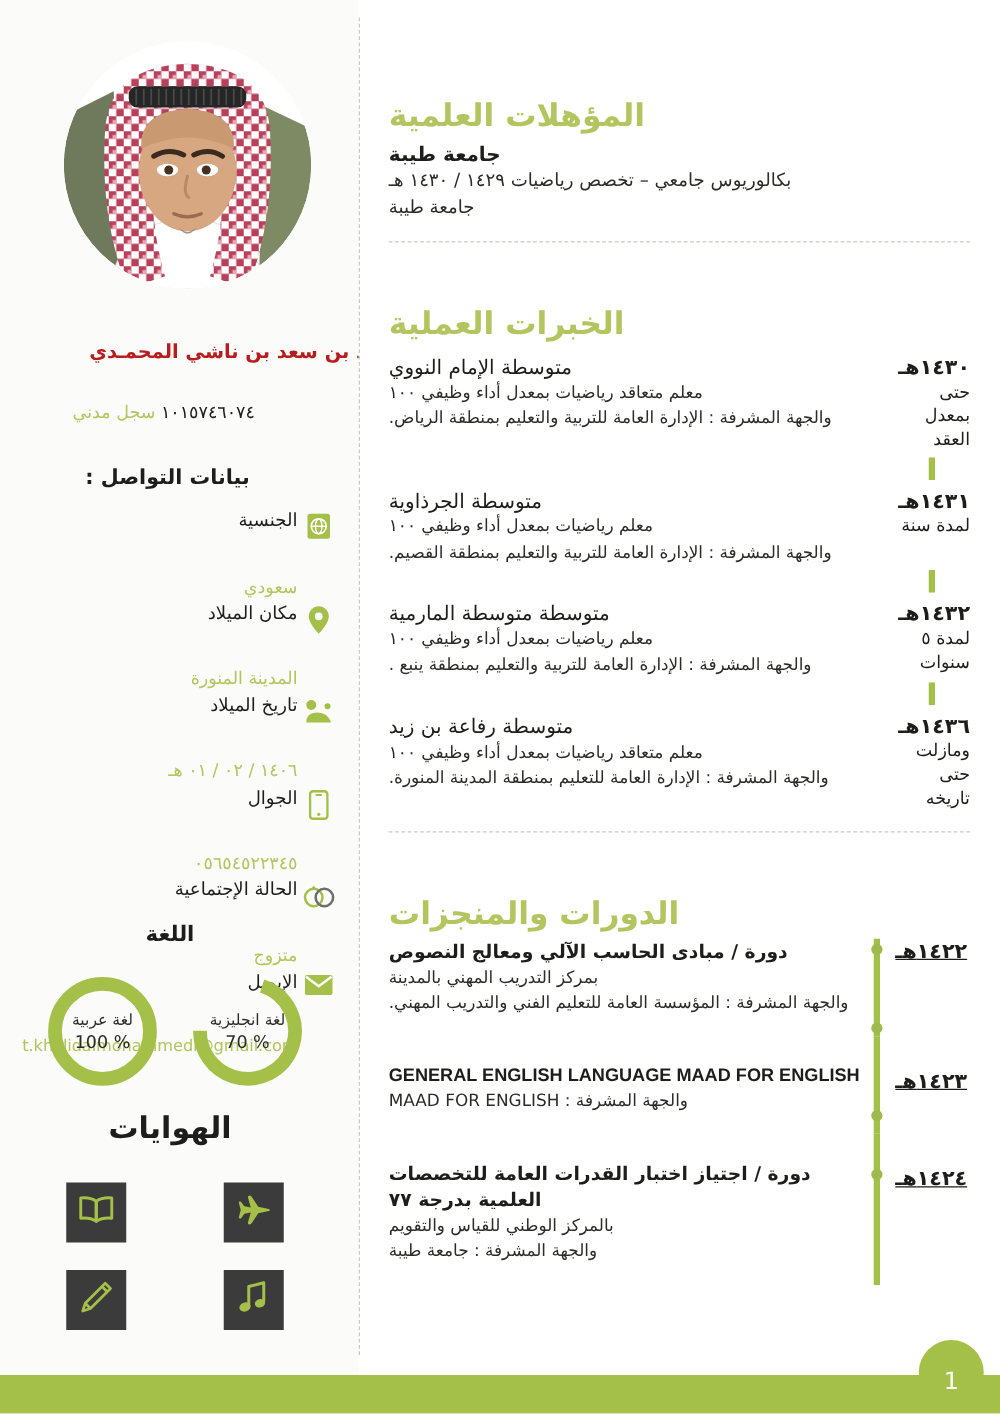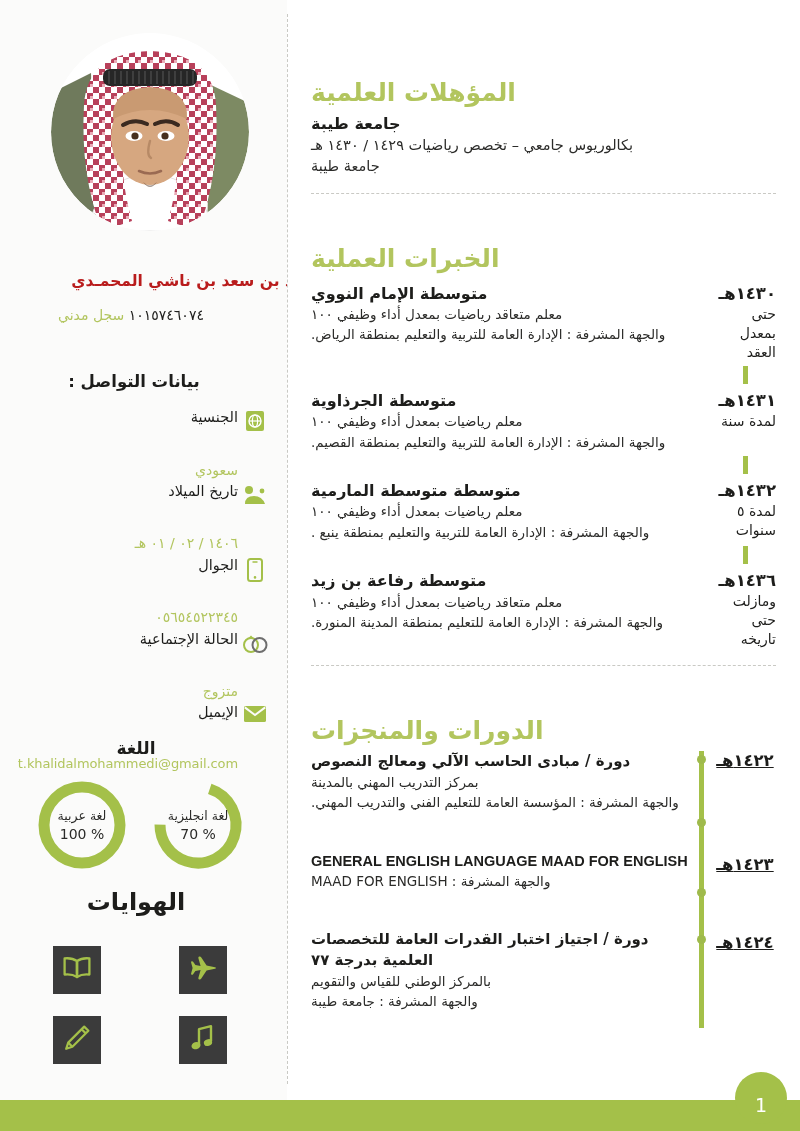--- a/index.html
+++ b/index.html
@@ -126,21 +126,21 @@
     font-size: 14px;
     line-height: 1.35;
     margin-top: 1px;
   }
   .exp-detail {
     flex: 1 1 auto;
     text-align: left;
   }
   .exp-title {
     font-size: 16px;
-    font-weight: bold;
+    font-weight: normal;
     color: #1d1d1b;
     line-height: 1.35;
   }
   .exp-line {
     font-size: 13.5px;
     color: #2b2b29;
     line-height: 1.5;
   }
   .exp-tick {
     width: 62px;
@@ -244,21 +244,21 @@
     width: 272px;
     text-align: center;
     font-size: 15.5px;
     font-weight: bold;
     color: #b91c1c;
     letter-spacing: 0.5px;
     padding-left: 42px;
   }
   #civil-row {
     position: absolute;
-    top: 307px;
+    top: 322px;
     left: 0;
     width: 272px;
     text-align: center;
     font-size: 14px;
   }
   #civil-row .lbl { color: #b2c55e; }
   #civil-row .val { color: #1d1d1b; margin-inline-start: 10px; }
 
   #contact-head {
     position: absolute;
@@ -474,20 +474,32 @@
               <ellipse cx="10" cy="11" rx="2.6" ry="6" fill="none" stroke="#ffffff" stroke-width="1.2"></ellipse>
               <line x1="4" y1="11" x2="16" y2="11" stroke="#ffffff" stroke-width="1.2"></line>
             </svg>
         </span>
         <span class="ct-text">
           <div class="ct-label">الجنسية</div>
           <div class="ct-value">سعودي</div>
         </span>
       </div>
 
+      <div class="ct-item">
+        <span class="ct-icon">
+          <svg width="18" height="24" viewBox="0 0 18 24">
+              <path d="M9 1 C4.6 1 1 4.6 1 9 c0 6 8 14 8 14 s8 -8 8 -14 c0 -4.4 -3.6 -8 -8 -8 z" fill="#a4c049"></path>
+              <circle cx="9" cy="9" r="3.1" fill="#fbfbfa"></circle>
+            </svg>
+        </span>
+        <span class="ct-text">
+          <div class="ct-label">مكان الميلاد</div>
+          <div class="ct-value">المدينة المنورة</div>
+        </span>
+      </div>
 
       <div class="ct-item">
         <span class="ct-icon">
           <svg width="26" height="22" viewBox="0 0 26 22">
               <circle cx="7" cy="6" r="4" fill="#a4c049"></circle>
               <path d="M3 20 q0 -8 9 -8 q8 0 11 8 Z" fill="#a4c049"></path>
               <circle cx="20" cy="7" r="2.4" fill="#a4c049"></circle>
             </svg>
         </span>
         <span class="ct-text">

